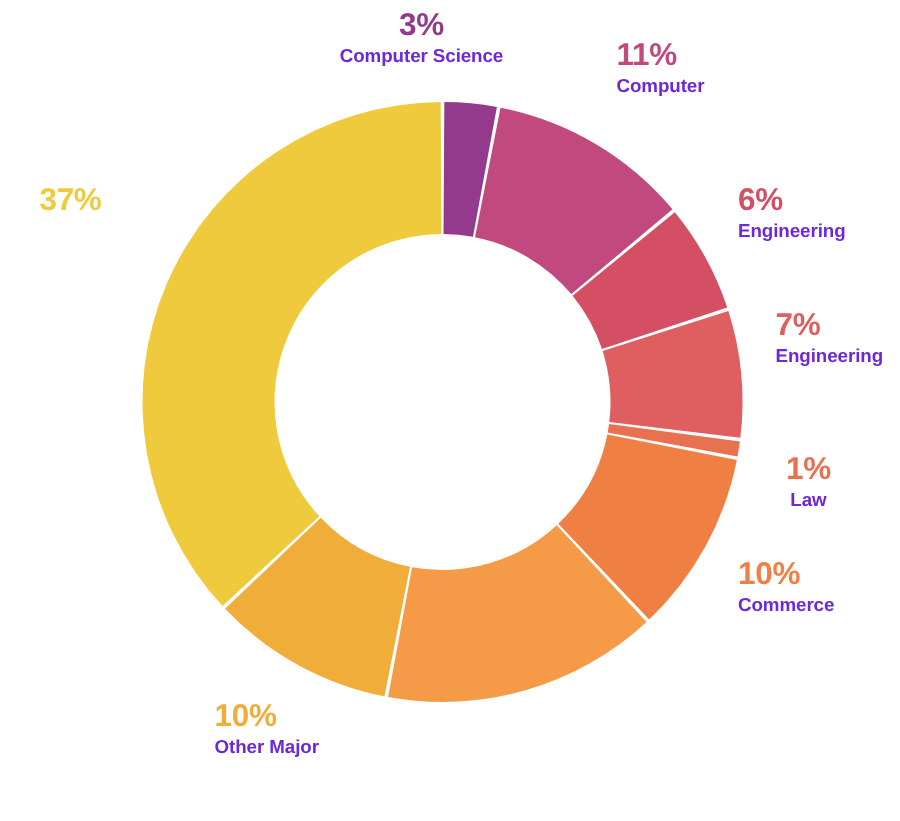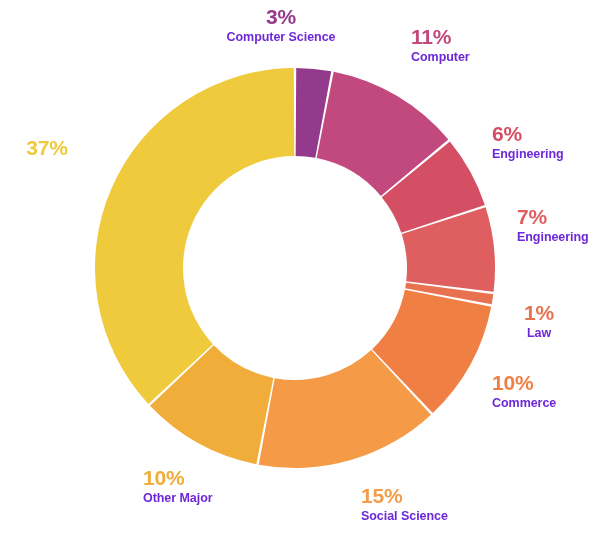--- a/index.html
+++ b/index.html
@@ -100,27 +100,23 @@
   <div class="callout align-center" style="left:539px; top:302px; transform:translateX(-50%);">
     <span class="pct" style="color: rgb(232, 113, 79);">1%</span>
     <span class="cat">Law</span>
   </div>
 
   <div class="callout align-left" style="left:492px; top:372px;">
     <span class="pct" style="color: rgb(240, 127, 67);">10%</span>
     <span class="cat">Commerce</span>
   </div>
 
-  <div class="callout align-left" style="left:361px; top:485px;">
-    <span class="pct" style="color: rgb(245, 155, 72);">15%</span>
-    <span class="cat">Social Science</span>
-  </div>
 
   <div class="callout align-left" style="left:143px; top:467px;">
     <span class="pct" style="color: rgb(240, 173, 57);">10%</span>
     <span class="cat">Other Major</span>
   </div>
 
-  <div class="callout align-center" style="left:47px; top:137px; transform:translateX(-50%);">
+  <div class="callout align-center" style="left:47px; top:123px; transform:translateX(-50%);">
     <span class="pct" style="color: rgb(238, 202, 60);">37%</span>
   </div>
 
 </div>
 
 </body></html>

